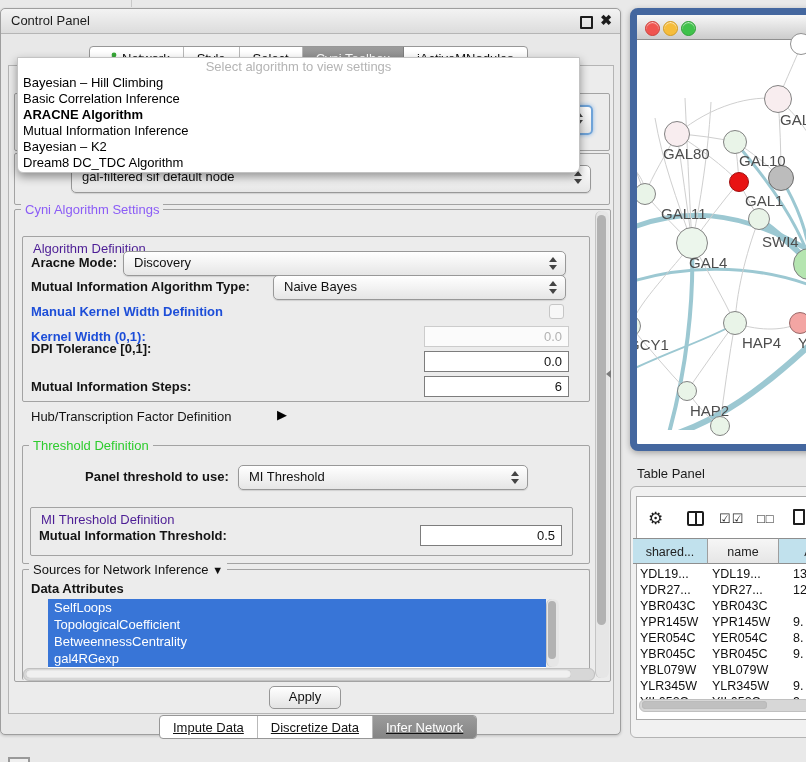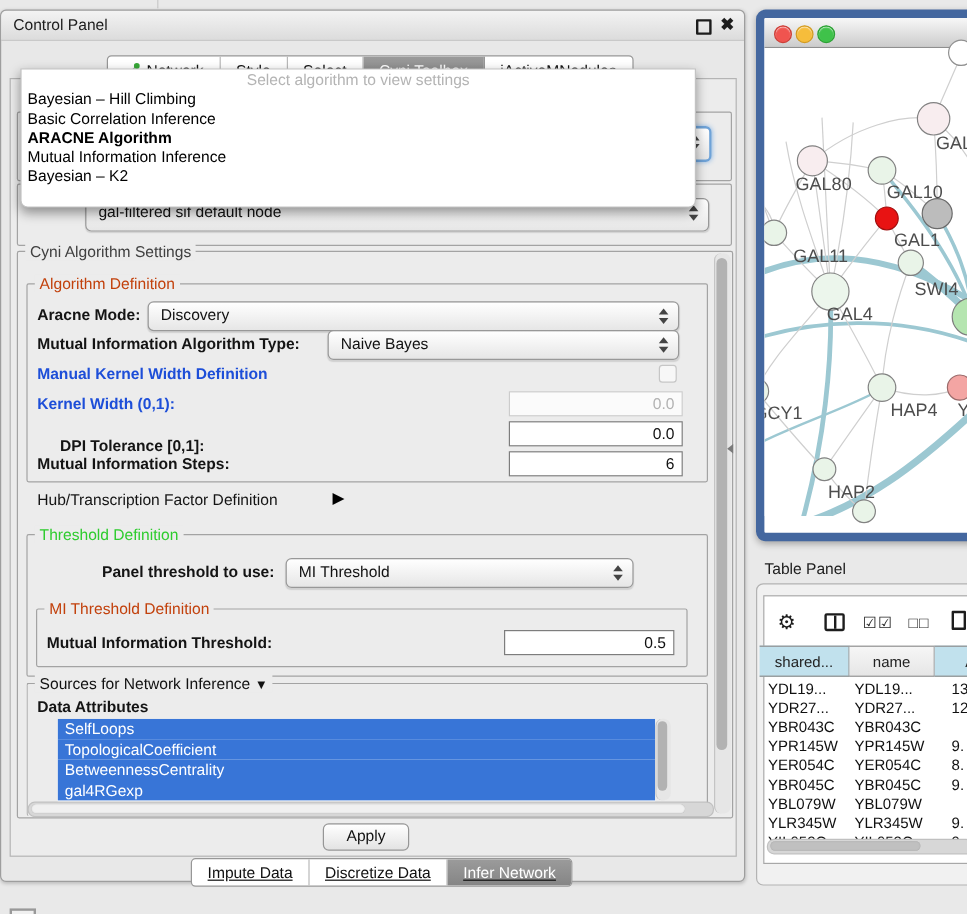--- a/index.html
+++ b/index.html
@@ -15,22 +15,22 @@
   
   .seg{position:absolute;display:flex;height:22px;background:#fff;border:1px solid #979797;border-radius:4px;overflow:hidden;}
   .seg .tab{display:flex;align-items:center;padding:0 13px;border-right:1px solid #b9b9b9;color:#111;white-space:nowrap;}
   .seg .tab:last-child{border-right:none;}
   .seg .tab.sel{background:linear-gradient(#9b9b9b,#858585);color:#fff;border-right-color:#7e7e7e;}
   .seg .tab .ticon{margin-right:5px;display:inline-block;width:14px;height:13px;}
   
   .content{position:absolute;left:7px;top:56px;width:604px;height:647px;background:#ececec;border:1px solid #b4b4b4;}
   
   .group{position:absolute;border:1px solid #a3a3a3;border-radius:2px;}
-  .legend{position:absolute;top:-8px;left:6px;background:#ececec;padding:0 4px;font-size:13px;color:#404040;white-space:nowrap;}
-  .legend.blue{color:#c2410c;}
+  .legend{position:absolute;top:-8px;left:6px;background:#ececec;padding:0 4px;font-size:13px;color:#8b5cf6;white-space:nowrap;}
+  .legend.blue{color:#4c1d95;margin-top:12px;}
   .legend.green{color:#2ecc2e;}
   .lbl{position:absolute;font-weight:bold;font-size:13px;color:#141414;white-space:nowrap;}
   .lbl.dis{color:#1d4ed8;}
   .lbl.plain{font-weight:normal;}
   
   .combo{position:absolute;height:23px;background:linear-gradient(#ffffff,#e6e6e6);border:1px solid #989898;
          border-radius:5px;box-shadow:0 1px 1px rgba(0,0,0,.12);}
   .combo .cv{position:absolute;left:10px;top:3px;font-size:13px;color:#111;white-space:nowrap;}
   .spin{position:absolute;right:8px;top:5px;width:8px;}
   .spin .up{display:block;width:0;height:0;border-left:4px solid transparent;border-right:4px solid transparent;border-bottom:5px solid #444;margin-bottom:3px;}
@@ -161,21 +161,21 @@
           <i class="up"></i>
           <i class="dn"></i>
         </span>
     </div>
     <span class="lbl dis" style="left:30px;top:295px;">Manual Kernel Width Definition</span>
     <div class="checkbox" style="left:548px;top:295px;"></div>
     <span class="lbl dis" style="left:30px;top:320px;">Kernel Width (0,1):</span>
     <div class="field dis" style="left:423px;top:317px;width:143px;">
       <span>0.0</span>
     </div>
-    <span class="lbl" style="left:30px;top:355px;margin-left:19px;">DPI Tolerance [0,1]:</span>
+    <span class="lbl" style="left:30px;top:332px;">DPI Tolerance [0,1]:</span>
     <div class="field" style="left:423px;top:342px;width:143px;">
       <span>0.0</span>
     </div>
     <span class="lbl" style="left:30px;top:370px;">Mutual Information Steps:</span>
     <div class="field" style="left:423px;top:367px;width:143px;">
       <span>6</span>
     </div>
 
     <span class="lbl plain" style="left:30px;top:400px;">Hub/Transcription Factor Definition</span>
     <span style="position:absolute;left:276px;top:398px;font-size:13px;color:#000;">▶</span>
@@ -234,20 +234,21 @@
   </div>
 
   <div class="popup">
     <span class="ph">Select algorithm to view settings</span>
     <div id="popupitems">
         <span class="it">Bayesian – Hill Climbing</span>
         <span class="it">Basic Correlation Inference</span>
         <span class="it b">ARACNE Algorithm</span>
         <span class="it">Mutual Information Inference</span>
         <span class="it">Bayesian – K2</span>
+        <span class="it">Dream8 DC_TDC Algorithm</span>
       </div>
   </div>
 
   <div class="divider-arrow" style="left:606px;top:370px;"></div>
 
   <div id="netwin">
     <div id="nettitle">
       <span class="light" style="left: 8px; background: rgb(240, 84, 79); border: 1px solid rgb(204, 63, 56);" id="tl0"></span>
       <span class="light" style="left: 26px; background: rgb(246, 189, 59); border: 1px solid rgb(210, 155, 34);" id="tl1"></span>
       <span class="light" style="left: 44px; background: rgb(63, 194, 74); border: 1px solid rgb(45, 160, 53);" id="tl2"></span>

